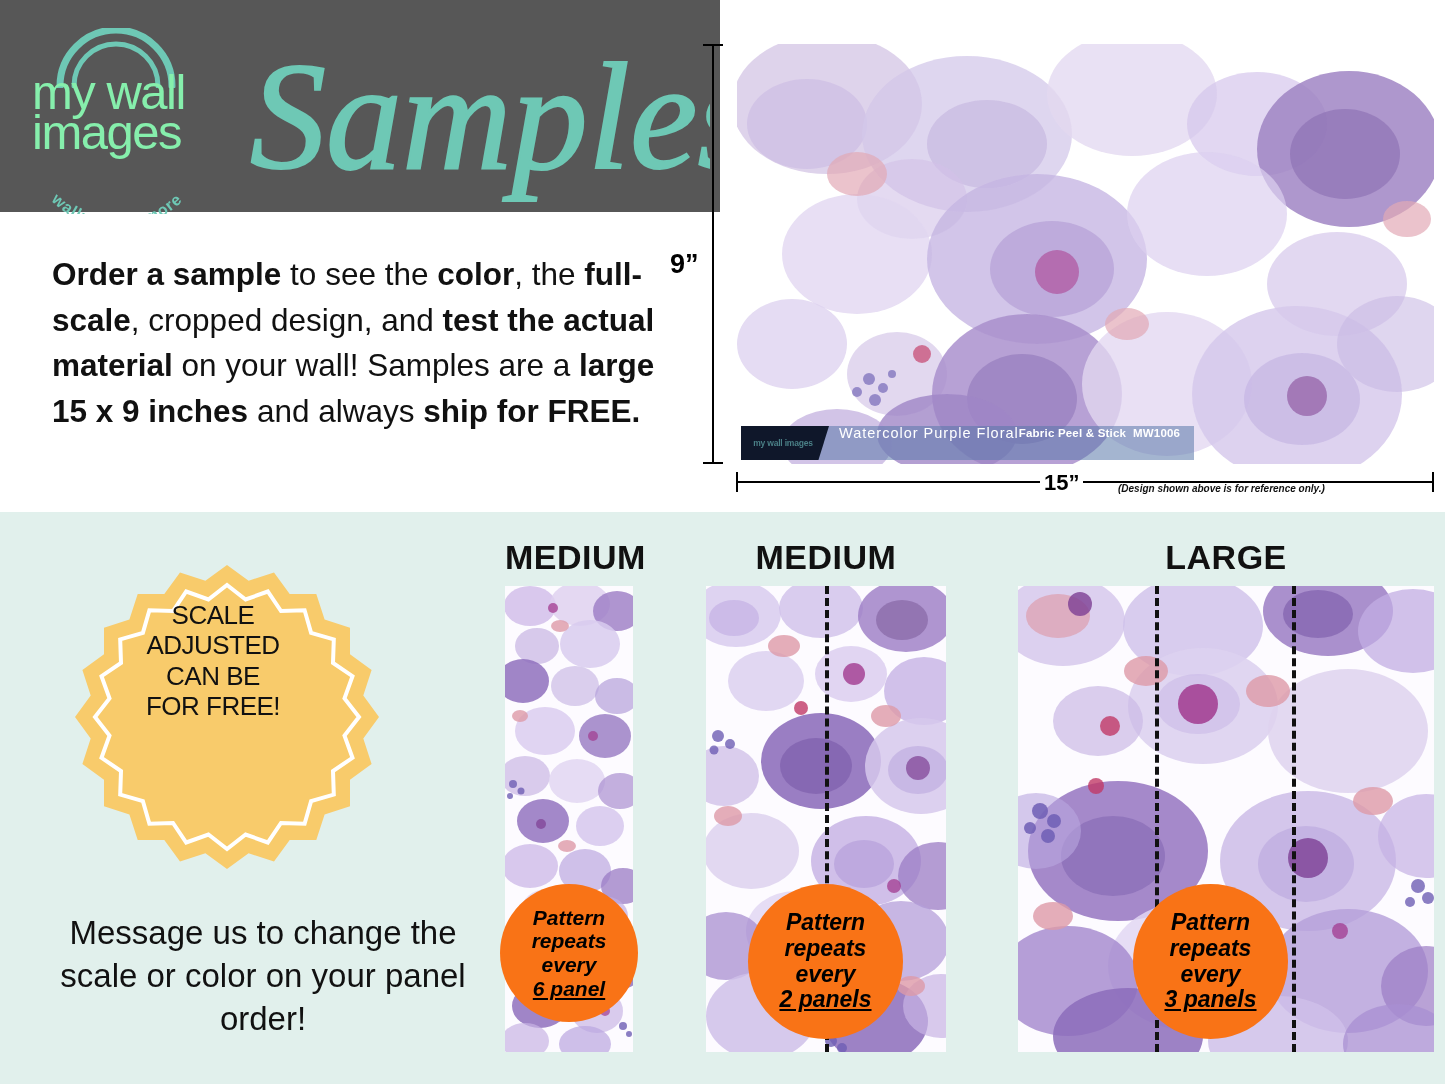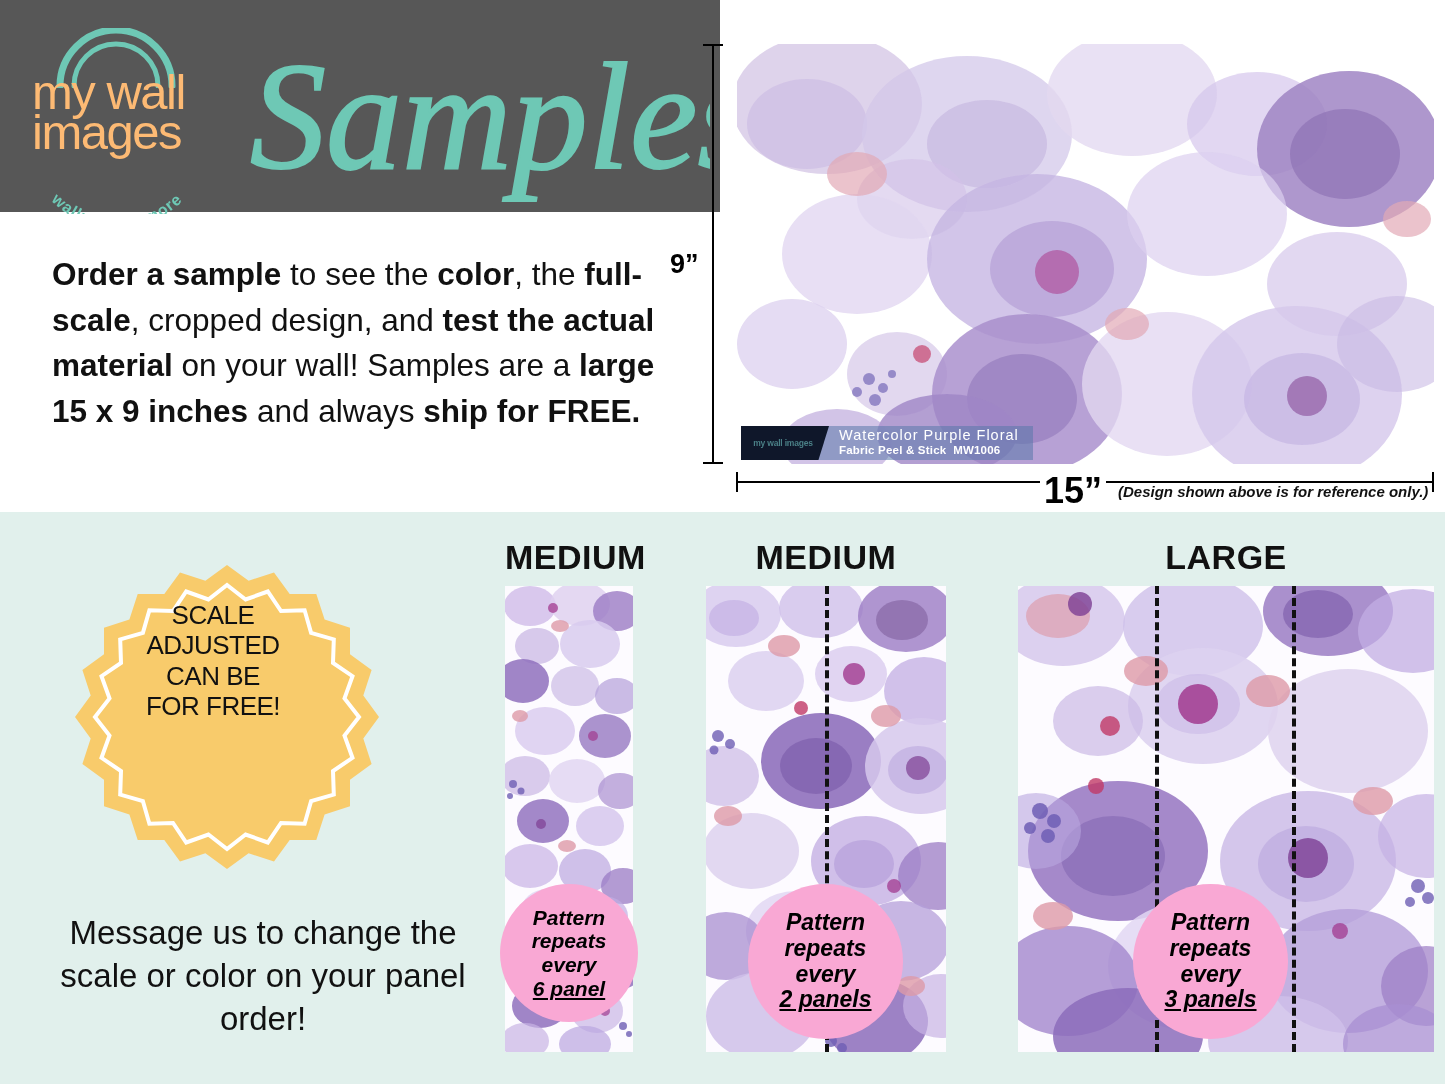--- a/index.html
+++ b/index.html
@@ -16,21 +16,21 @@
     position:absolute; left:0; top:0; width:720px; height:212px;
     background:#575757;
     display:flex; align-items:center;
   }
   .logo-block{
     position:absolute; left:22px; top:26px; width:190px; height:170px;
   }
   .logo-arc{ position:absolute; left:34px; top:2px; width:120px; height:60px; }
   .logo-my-wall{
     position:absolute; left:10px; top:46px; width:176px;
-    color:#fdba74; font-size:49px; line-height:0.82; font-weight:300;
+    color:#86efac; font-size:49px; line-height:0.82; font-weight:300;
     letter-spacing:-1.5px;
   }
   .logo-tag{
     position:absolute; left:0px; top:148px; width:190px; height:40px;
   }
   .samples-script{
     position:absolute; left:240px; top:18px; width:470px; height:195px;
   }
 
   
@@ -55,41 +55,41 @@
     background:rgba(90,120,170,0.55);
     padding-right:14px;
   }
   .sample-label .lbl-logo{
     background:#0f172a; width:88px; height:100%;
     display:flex; align-items:center; justify-content:center;
     clip-path: polygon(0 0, 100% 0, 88% 100%, 0 100%);
     padding-right:4px;
   }
   .lbl-logo span{ font-size:8.5px; color:#4a7f86; font-weight:bold; letter-spacing:-0.2px; }
-  .lbl-text{ padding-left:10px; display:flex; flex-direction:column; justify-content:center; }
+  .lbl-text{ padding-left:10px; display:flex; justify-content:center; }
   .lbl-title{ color:#ffffff; font-size:14.5px; letter-spacing:1px; line-height:1.05; }
   .lbl-sub{ color:#ffffff; font-size:11.5px; font-weight:bold; letter-spacing:0.2px; line-height:1.3; }
 
   
   .dim-v{ position:absolute; left:712px; top:44px; width:2px; height:420px; background:#000; }
   .dim-v-cap-t{ position:absolute; left:703px; top:44px; width:20px; height:2px; background:#000; }
   .dim-v-cap-b{ position:absolute; left:703px; top:462px; width:20px; height:2px; background:#000; }
   .dim-v-label{
     position:absolute; left:668px; top:245px; font-size:27px; font-weight:bold; color:#000;
     background:#fff; padding:4px 2px;
   }
   .dim-h{ position:absolute; left:737px; top:481px; width:697px; height:2px; background:#000; }
   .dim-h-cap-l{ position:absolute; left:736px; top:472px; width:2px; height:20px; background:#000; }
   .dim-h-cap-r{ position:absolute; left:1432px; top:472px; width:2px; height:20px; background:#000; }
   .dim-h-label{
-    position:absolute; left:1040px; top:470px; font-size:36px; font-weight:bold; color:#000;
+    position:absolute; left:1040px; top:470px; font-size:22px; font-weight:bold; color:#000;
     background:#fff; padding:0 4px;
   }
   .ref-note{
-    position:absolute; left:1118px; top:483px; font-size:15px; font-style:italic;
+    position:absolute; left:1118px; top:483px; font-size:10px; font-style:italic;
     font-weight:bold; color:#111;
   }
 
   
   .bottom{
     position:absolute; left:0; top:512px; width:1445px; height:572px;
     background:#e1f0ec;
   }
   .size-head{
     position:absolute; font-size:34px; font-weight:bold; color:#111; letter-spacing:0.5px;
@@ -106,21 +106,21 @@
   .p-medium{ left:706px; width:240px; }
   .p-large { left:1018px; width:416px; }
 
   .dash{
     position:absolute; top:0; bottom:0; width:0;
     border-left:4px dashed #111;
   }
 
   .badge-circle{
     position:absolute; border-radius:50%;
-    background:#f9a8d4; display:flex; flex-direction:column;
+    background:#f97316; display:flex; flex-direction:column;
     align-items:center; justify-content:center;
     color:#000; font-style:italic; font-weight:bold; line-height:1.12;
     text-align:center;
   }
   .bc-small { left:500px; top:884px; width:138px; height:138px; font-size:21px; }
   .bc-medium{ left:748px; top:884px; width:155px; height:155px; font-size:23px; }
   .bc-large { left:1133px; top:884px; width:155px; height:155px; font-size:23px; }
   .badge-circle u{ text-decoration:underline; text-underline-offset:2px; }
 
   

